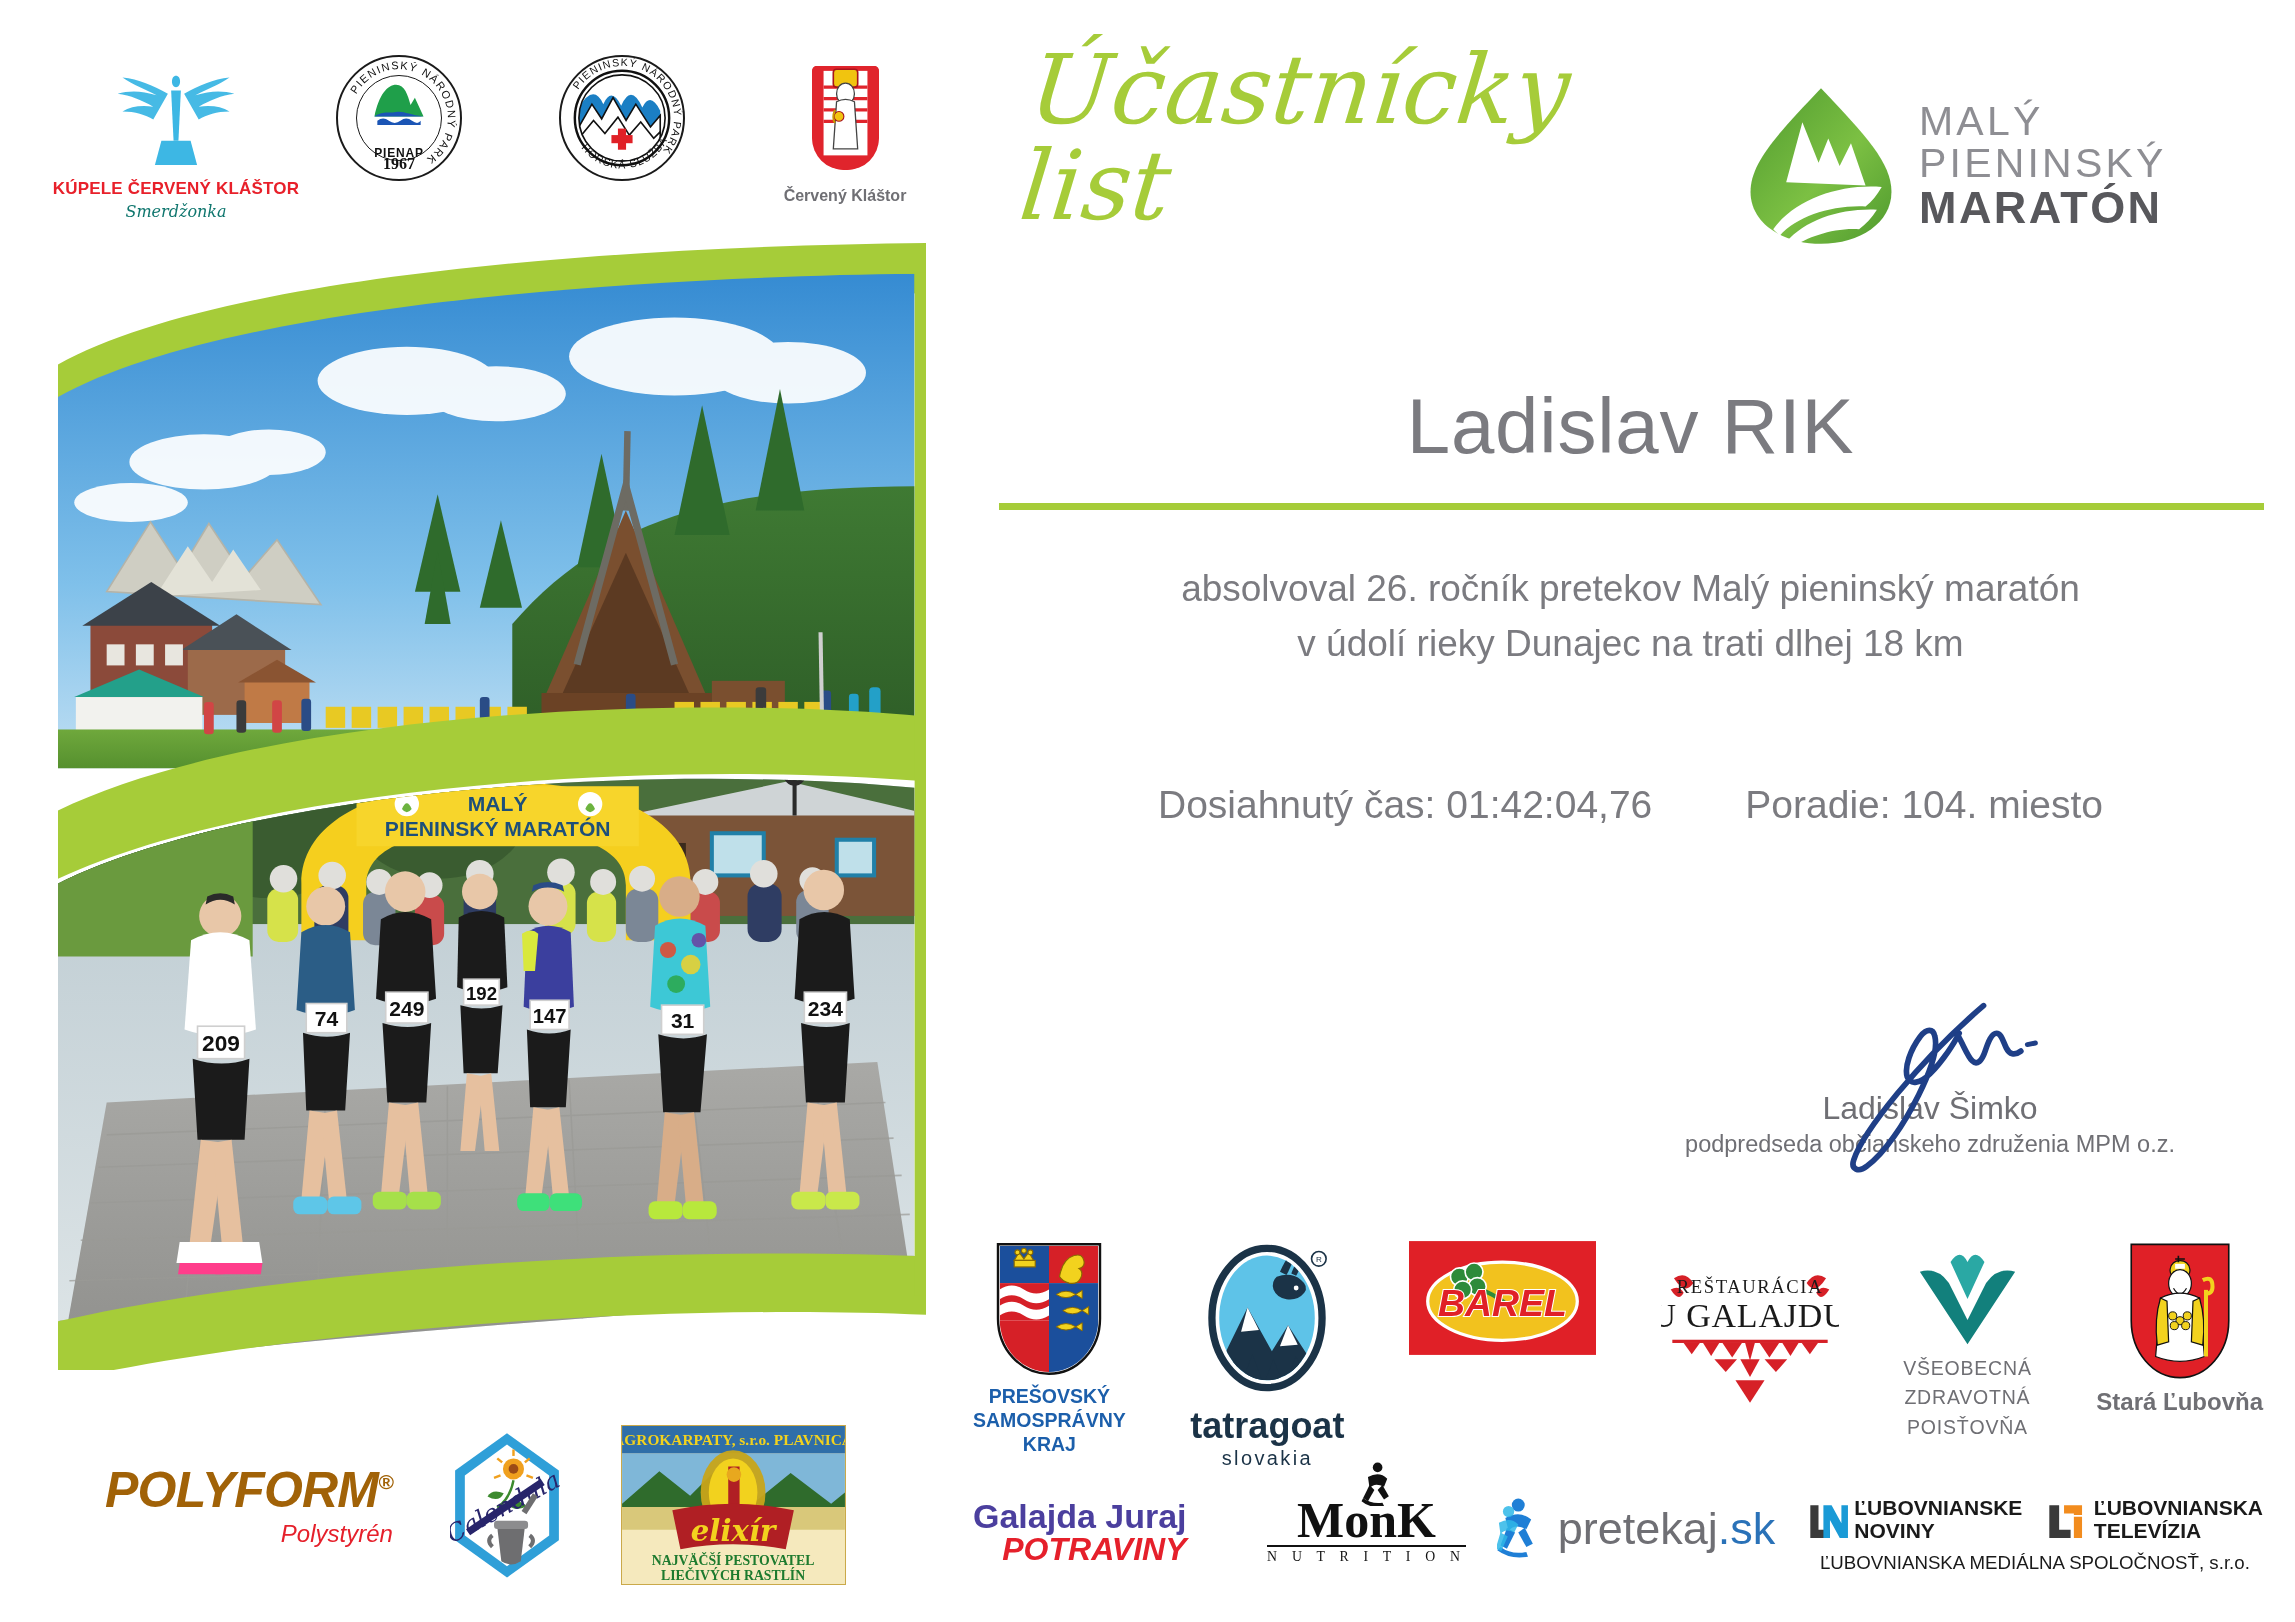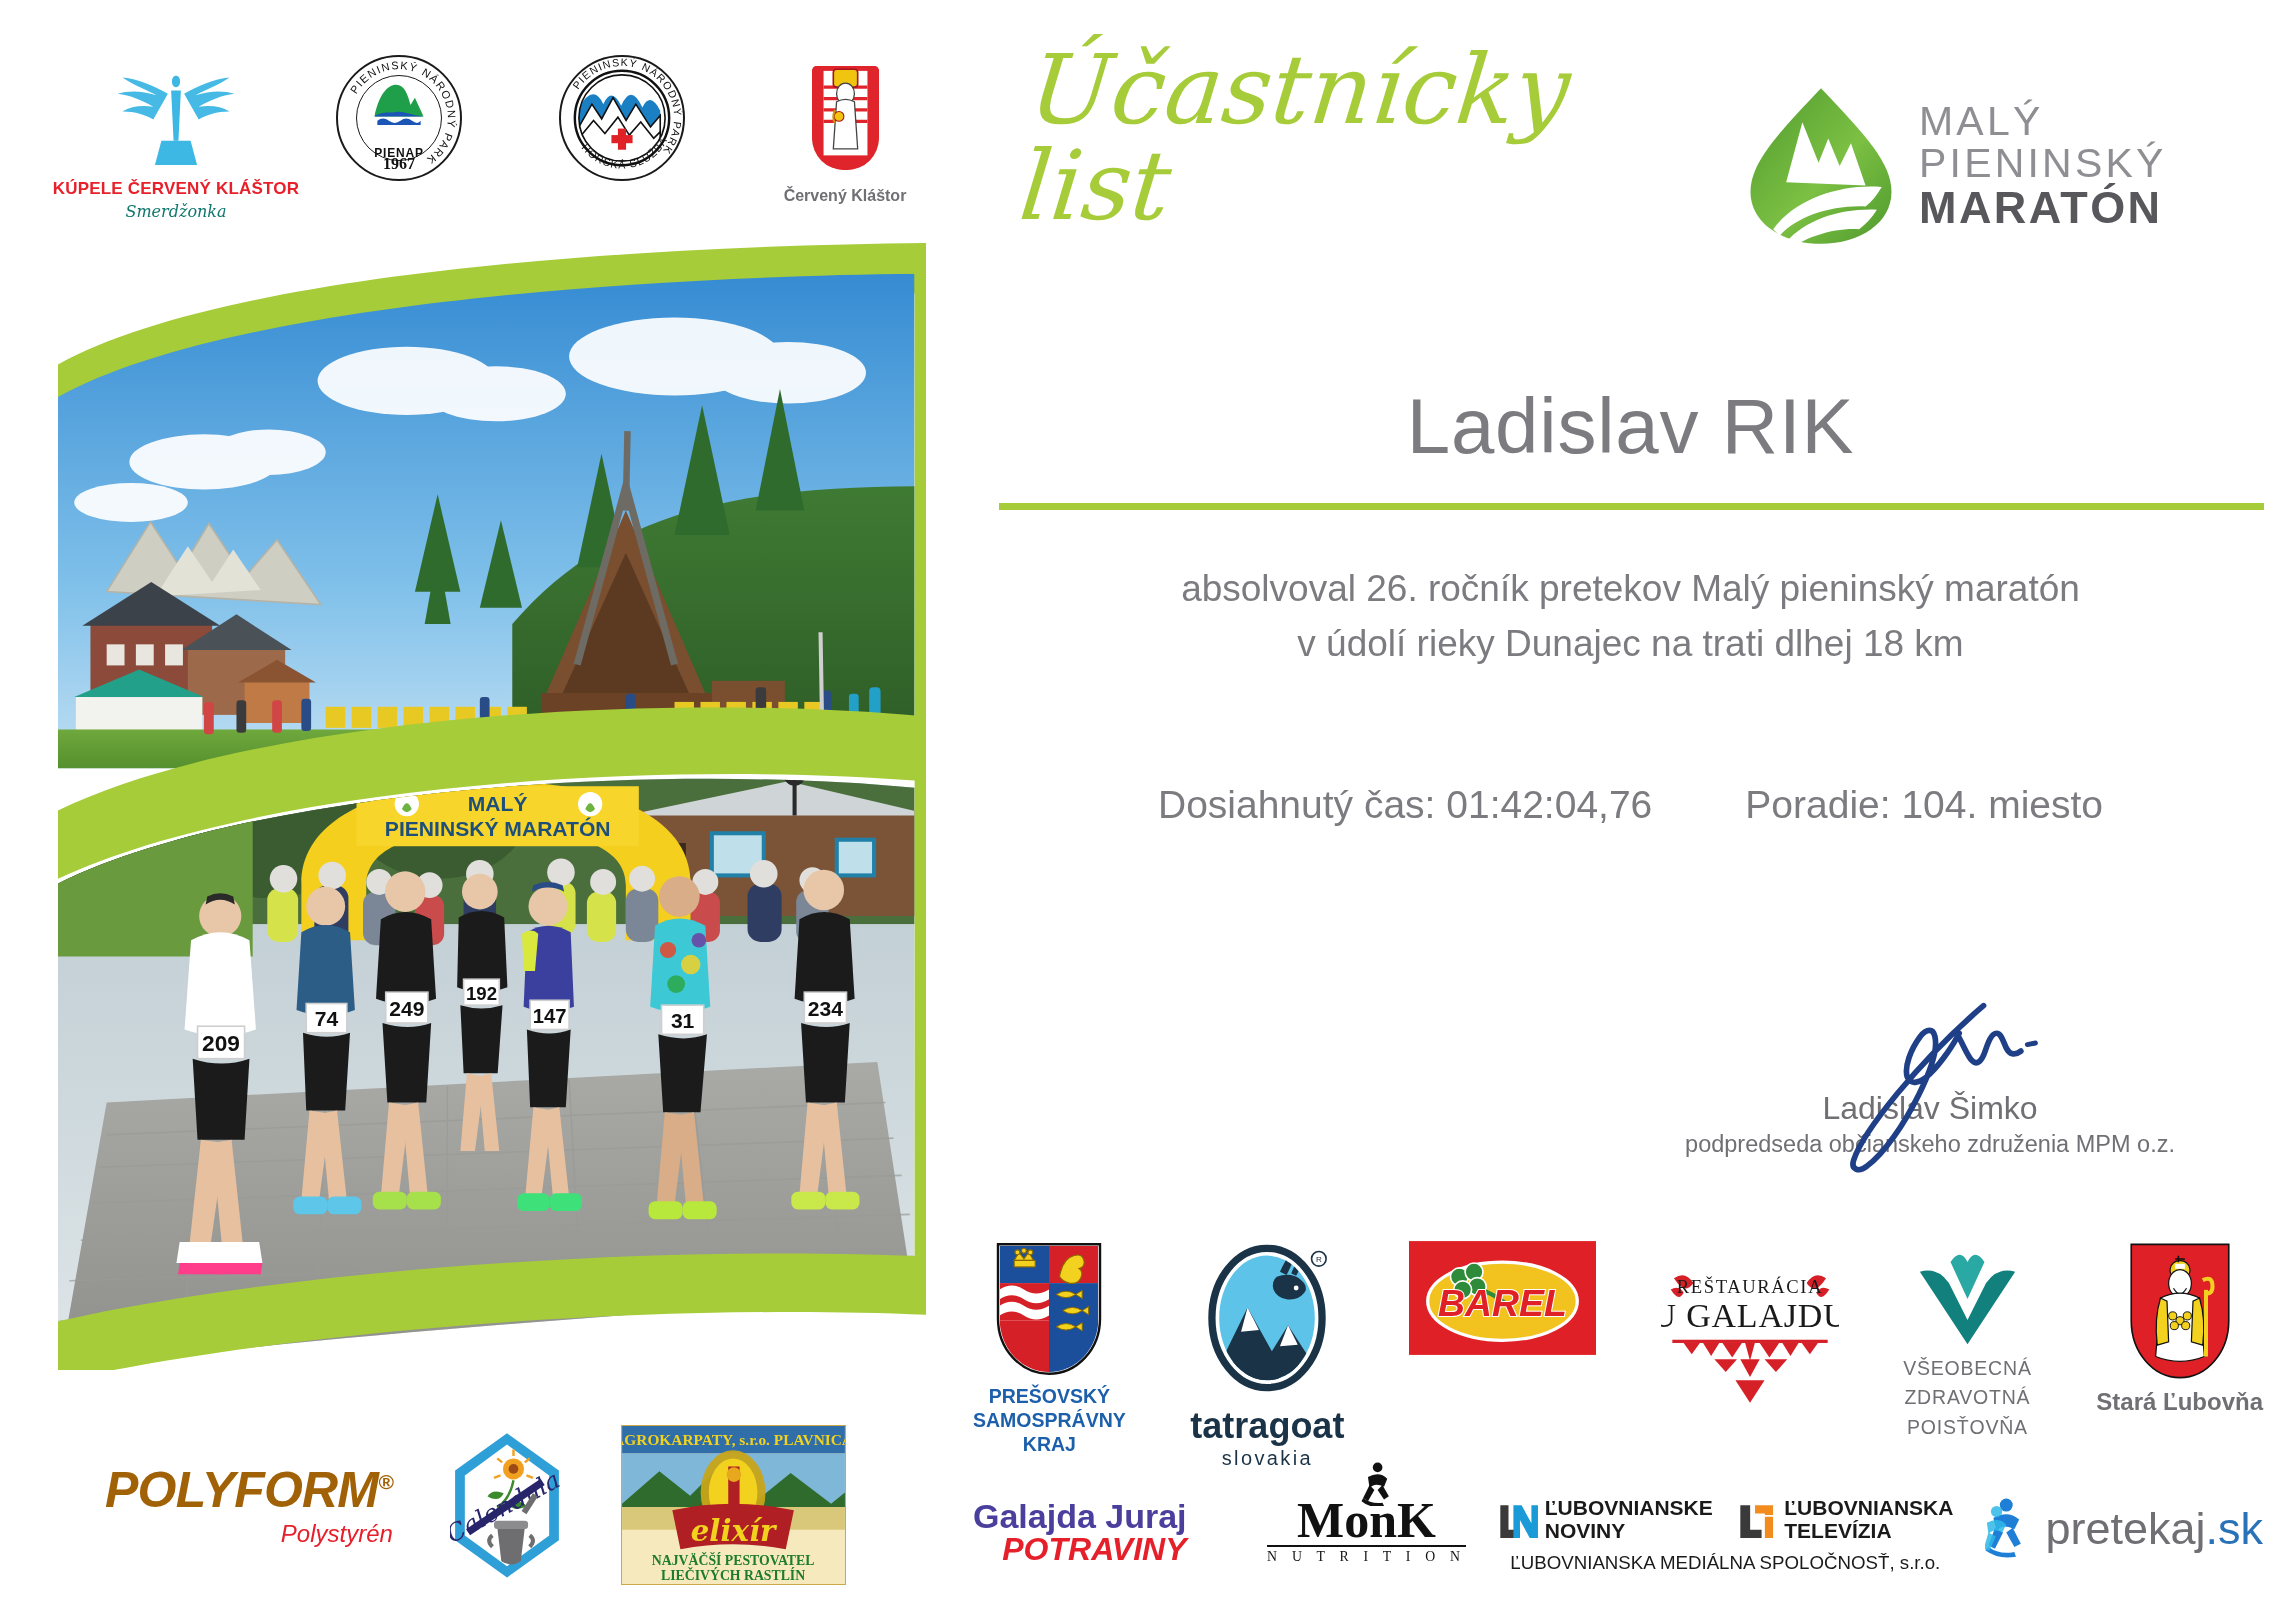--- a/index.html
+++ b/index.html
@@ -816,20 +816,40 @@
           <path d="M12 20 q14 -8 24 2 l-4 10 q-12 -6 -18 2z"></path>
           <path d="M14 30 l-8 16 6 4 8 -14z"></path>
           <path d="M30 30 l8 14 -6 4 -8 -12z"></path>
           <path d="M6 46 q10 8 24 6 l2 4 q-16 4 -28 -6z"></path>
         </g>
       </svg>
       <div class="monk">MonK</div>
       <div class="monk-sub">N U T R I T I O N</div>
     </div>
 
+    <div style="display:flex;align-items:center;gap:11.4px;">
+      <svg width="49" height="63" viewBox="0 0 60 78">
+        <g fill="#1f7fd6">
+          <circle cx="26" cy="10" r="8"></circle>
+          <path d="M10 26 q18 -10 32 2 l-6 12 q-14 -8 -22 2z"></path>
+          <path d="M12 38 l-8 22 8 4 10 -20z"></path>
+          <path d="M34 38 l10 20 -8 4 -10 -18z"></path>
+          <path d="M4 62 q14 10 32 6 l2 6 q-22 4 -38 -8z"></path>
+        </g>
+        <g fill="#2fb8e8" opacity=".85">
+          <circle cx="14" cy="18" r="7"></circle>
+          <path d="M2 32 q14 -8 24 2 l-5 10 q-11 -6 -17 2z"></path>
+          <path d="M4 44 l-6 20 7 3 8 -18z"></path>
+        </g>
+      </svg>
+      <div class="pretekaj">
+        <span>pretekaj</span><span class="sk">.sk</span>
+      </div>
+    </div>
+
     <div style="display:flex;flex-direction:column;align-items:center;">
       <div class="lmed-row">
         <div style="display:flex;align-items:center;gap:6.5px;">
           <svg width="41" height="36" viewBox="0 0 50 44">
             <path d="M4 4 h10 v30 h14 v10 H4z" fill="#3a3a3a"></path>
             <path d="M20 4 h10 l12 22 V4 h8 v40 h-10 L28 22 v22 h-8z" fill="#1a9ad6"></path>
           </svg>
           <div>
             <div class="lmed-t1">ĽUBOVNIANSKE</div>
             <div class="lmed-t1">NOVINY</div>
@@ -842,36 +862,16 @@
             <path d="M34 18 h10 v26 h-10z" fill="#f28c1e"></path>
           </svg>
           <div>
             <div class="lmed-t2">ĽUBOVNIANSKA</div>
             <div class="lmed-t2">TELEVÍZIA</div>
           </div>
         </div>
       </div>
       <div class="lmed-foot">ĽUBOVNIANSKA MEDIÁLNA SPOLOČNOSŤ, s.r.o.</div>
     </div>
-
-    <div style="display:flex;align-items:center;gap:11.4px;">
-      <svg width="49" height="63" viewBox="0 0 60 78">
-        <g fill="#1f7fd6">
-          <circle cx="26" cy="10" r="8"></circle>
-          <path d="M10 26 q18 -10 32 2 l-6 12 q-14 -8 -22 2z"></path>
-          <path d="M12 38 l-8 22 8 4 10 -20z"></path>
-          <path d="M34 38 l10 20 -8 4 -10 -18z"></path>
-          <path d="M4 62 q14 10 32 6 l2 6 q-22 4 -38 -8z"></path>
-        </g>
-        <g fill="#2fb8e8" opacity=".85">
-          <circle cx="14" cy="18" r="7"></circle>
-          <path d="M2 32 q14 -8 24 2 l-5 10 q-11 -6 -17 2z"></path>
-          <path d="M4 44 l-6 20 7 3 8 -18z"></path>
-        </g>
-      </svg>
-      <div class="pretekaj">
-        <span>pretekaj</span><span class="sk">.sk</span>
-      </div>
-    </div>
   </div>
 
 </div>
 
 
 </body></html>

